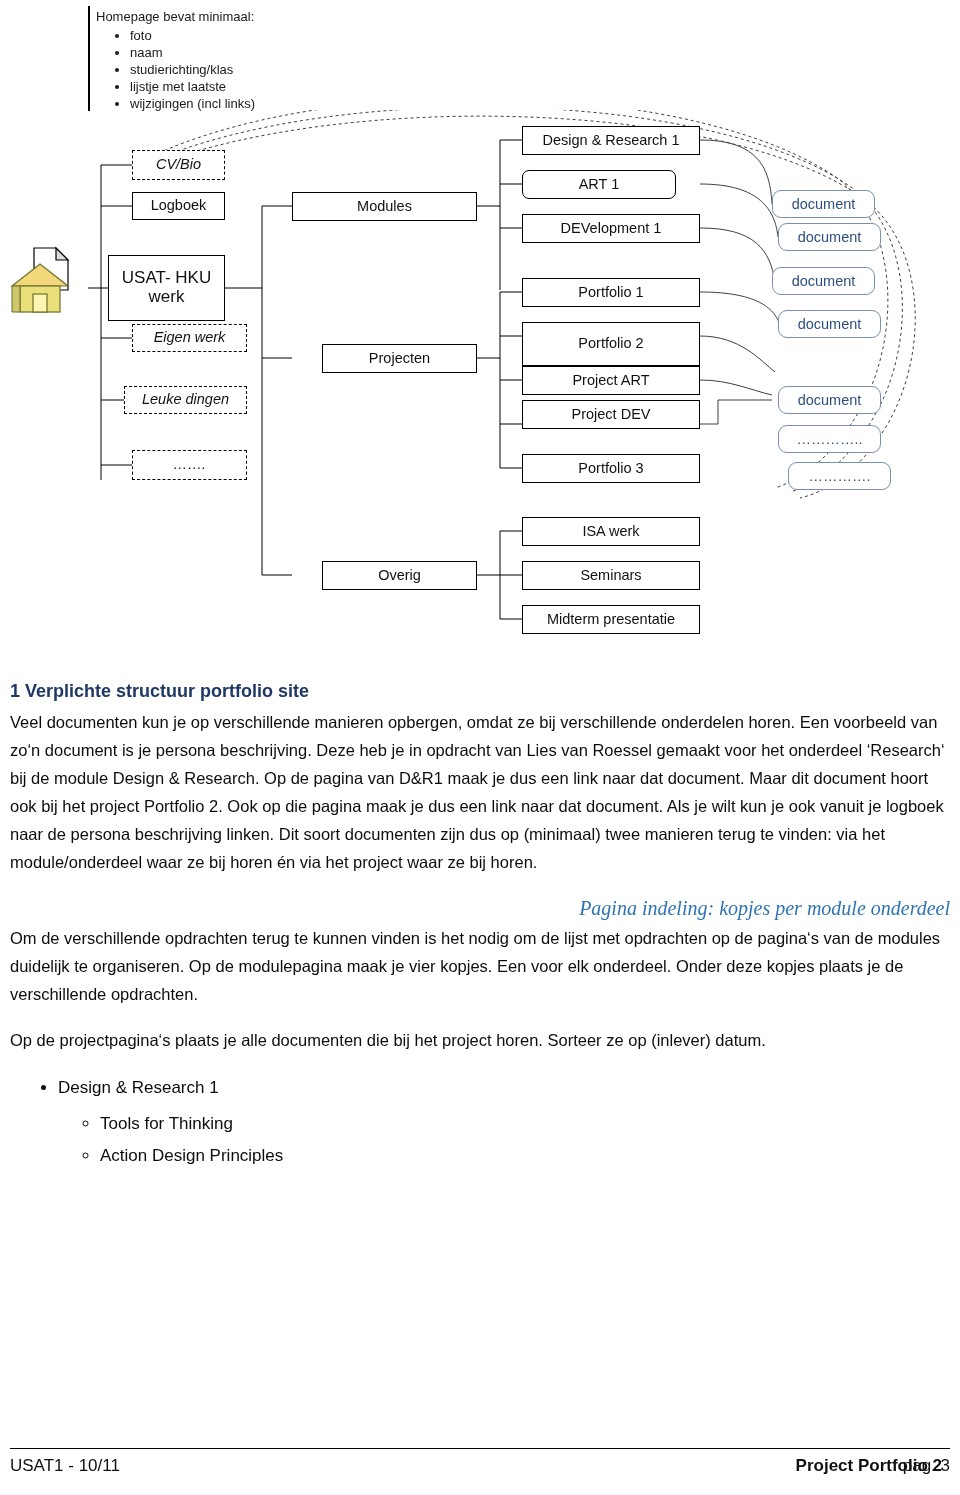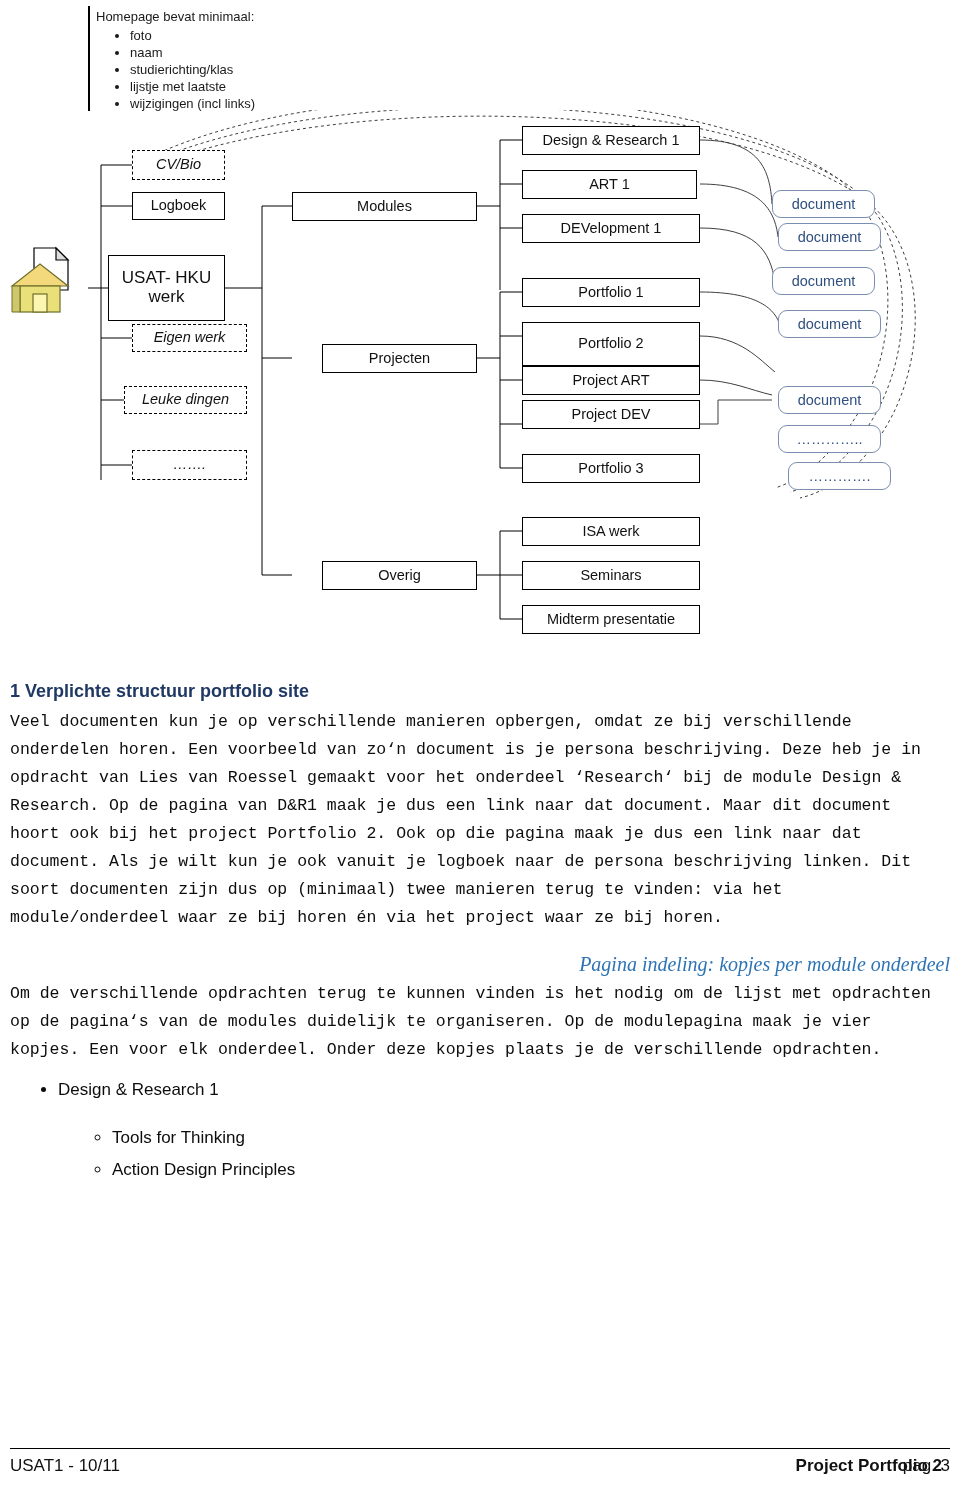--- a/index.html
+++ b/index.html
@@ -120,21 +120,20 @@
   #body-text h2 {
     font-size: 18px;
     font-weight: bold;
     color: #1f3864;
     margin: 0 0 4px 0;
     line-height: 26px;
   }
   #body-text p {
     margin: 0 0 18px 0;
     text-align: left;
-    font-family: Liberation Mono, monospace;
   }
   #body-text p.tight {
     margin-bottom: 0;
   }
   #body-text h3.section {
     font-family: "Liberation Serif", serif;
     font-style: italic;
     font-size: 20px;
     font-weight: normal;
     color: #2e74b5;
@@ -142,21 +141,21 @@
     text-align: right;
   }
   #body-text ul.l1 {
     margin: 10px 0 0 0;
     padding-left: 48px;
     list-style: disc;
     font-size: 17px;
     line-height: 32px;
   }
   #body-text ul.l2 {
-    margin: 16px;
+    margin: 4px;
     padding-left: 38px;
     list-style: circle;
     font-size: 17px;
     line-height: 32px;
   }
 
   
   #footer-rule {
     position: absolute;
     left: 10px;
@@ -273,21 +272,21 @@
   <div class="node big" style="left:108px; top:145px; width:117px; height:66px; padding:0 6px;">USAT- HKU werk</div>
   <div class="node dashed" style="left:132px; top:214px; width:115px; height:28px;">Eigen werk</div>
   <div class="node dashed" style="left:124px; top:276px; width:123px; height:28px;">Leuke dingen</div>
   <div class="node dashed" style="left:132px; top:340px; width:115px; height:30px;">…….</div>
 
   <div class="node" style="left:292px; top:82px; width:185px; height:29px;">Modules</div>
   <div class="node" style="left:322px; top:234px; width:155px; height:29px;">Projecten</div>
   <div class="node" style="left:322px; top:451px; width:155px; height:29px;">Overig</div>
 
   <div class="node" style="left:522px; top:16px; width:178px; height:29px;">Design &amp; Research 1</div>
-  <div class="node" style="left:522px; top:60px; width:175px; height:29px;">ART 1</div>
+  <div class="node" style="left:522px; top:60px; width:154px; height:29px;border-radius:7px;">ART 1</div>
   <div class="node" style="left:522px; top:104px; width:178px; height:29px;">DEVelopment 1</div>
   <div class="node" style="left:522px; top:168px; width:178px; height:29px;">Portfolio 1</div>
   <div class="node" style="left:522px; top:212px; width:178px; height:44px;">Portfolio 2</div>
   <div class="node" style="left:522px; top:256px; width:178px; height:29px;">Project ART</div>
   <div class="node" style="left:522px; top:290px; width:178px; height:29px;">Project DEV</div>
   <div class="node" style="left:522px; top:344px; width:178px; height:29px;">Portfolio 3</div>
   <div class="node" style="left:522px; top:407px; width:178px; height:29px;">ISA werk</div>
   <div class="node" style="left:522px; top:451px; width:178px; height:29px;">Seminars</div>
   <div class="node" style="left:522px; top:495px; width:178px; height:29px;">Midterm presentatie</div>
 
@@ -298,20 +297,21 @@
   <div class="doc" style="left:778px; top:276px; width:103px; height:28px;">document</div>
   <div class="doc" style="left:778px; top:315px; width:103px; height:28px;">…………..</div>
   <div class="doc" style="left:788px; top:352px; width:103px; height:28px;">………….</div>
 </div>
 
 <div id="body-text">
   <h2>1 Verplichte structuur portfolio site</h2>
   <p>Veel documenten kun je op verschillende manieren opbergen, omdat ze bij verschillende onderdelen horen. Een voorbeeld van zo‘n document is je persona beschrijving. Deze heb je in opdracht van Lies van Roessel gemaakt voor het onderdeel ‘Research‘ bij de module Design &amp; Research. Op de pagina van D&amp;R1 maak je dus een link naar dat document. Maar dit document hoort ook bij het project Portfolio 2. Ook op die pagina maak je dus een link naar dat document. Als je wilt kun je ook vanuit je logboek naar de persona beschrijving linken. Dit soort documenten zijn dus op (minimaal) twee manieren terug te vinden: via het module/onderdeel waar ze bij horen én  via het project waar ze bij horen.</p>
   <h3 class="section">Pagina indeling: kopjes per module onderdeel</h3>
   <p class="tight">Om de verschillende opdrachten terug te kunnen vinden is het nodig om de lijst met opdrachten op de pagina‘s van de modules duidelijk te organiseren. Op de modulepagina maak je vier kopjes. Een voor elk onderdeel. Onder deze kopjes plaats je de verschillende opdrachten.</p>
+  <p style="margin-top:18px;">Op de projectpagina‘s plaats je alle documenten die bij het project horen. Sorteer ze op (inlever) datum.</p>
   <ul class="l1">
     <li>
       <span>Design &amp; Research 1</span>
       <ul class="l2">
         <li>Tools for Thinking</li>
         <li>Action Design Principles</li>
       </ul>
     </li>
   </ul>
 </div>

